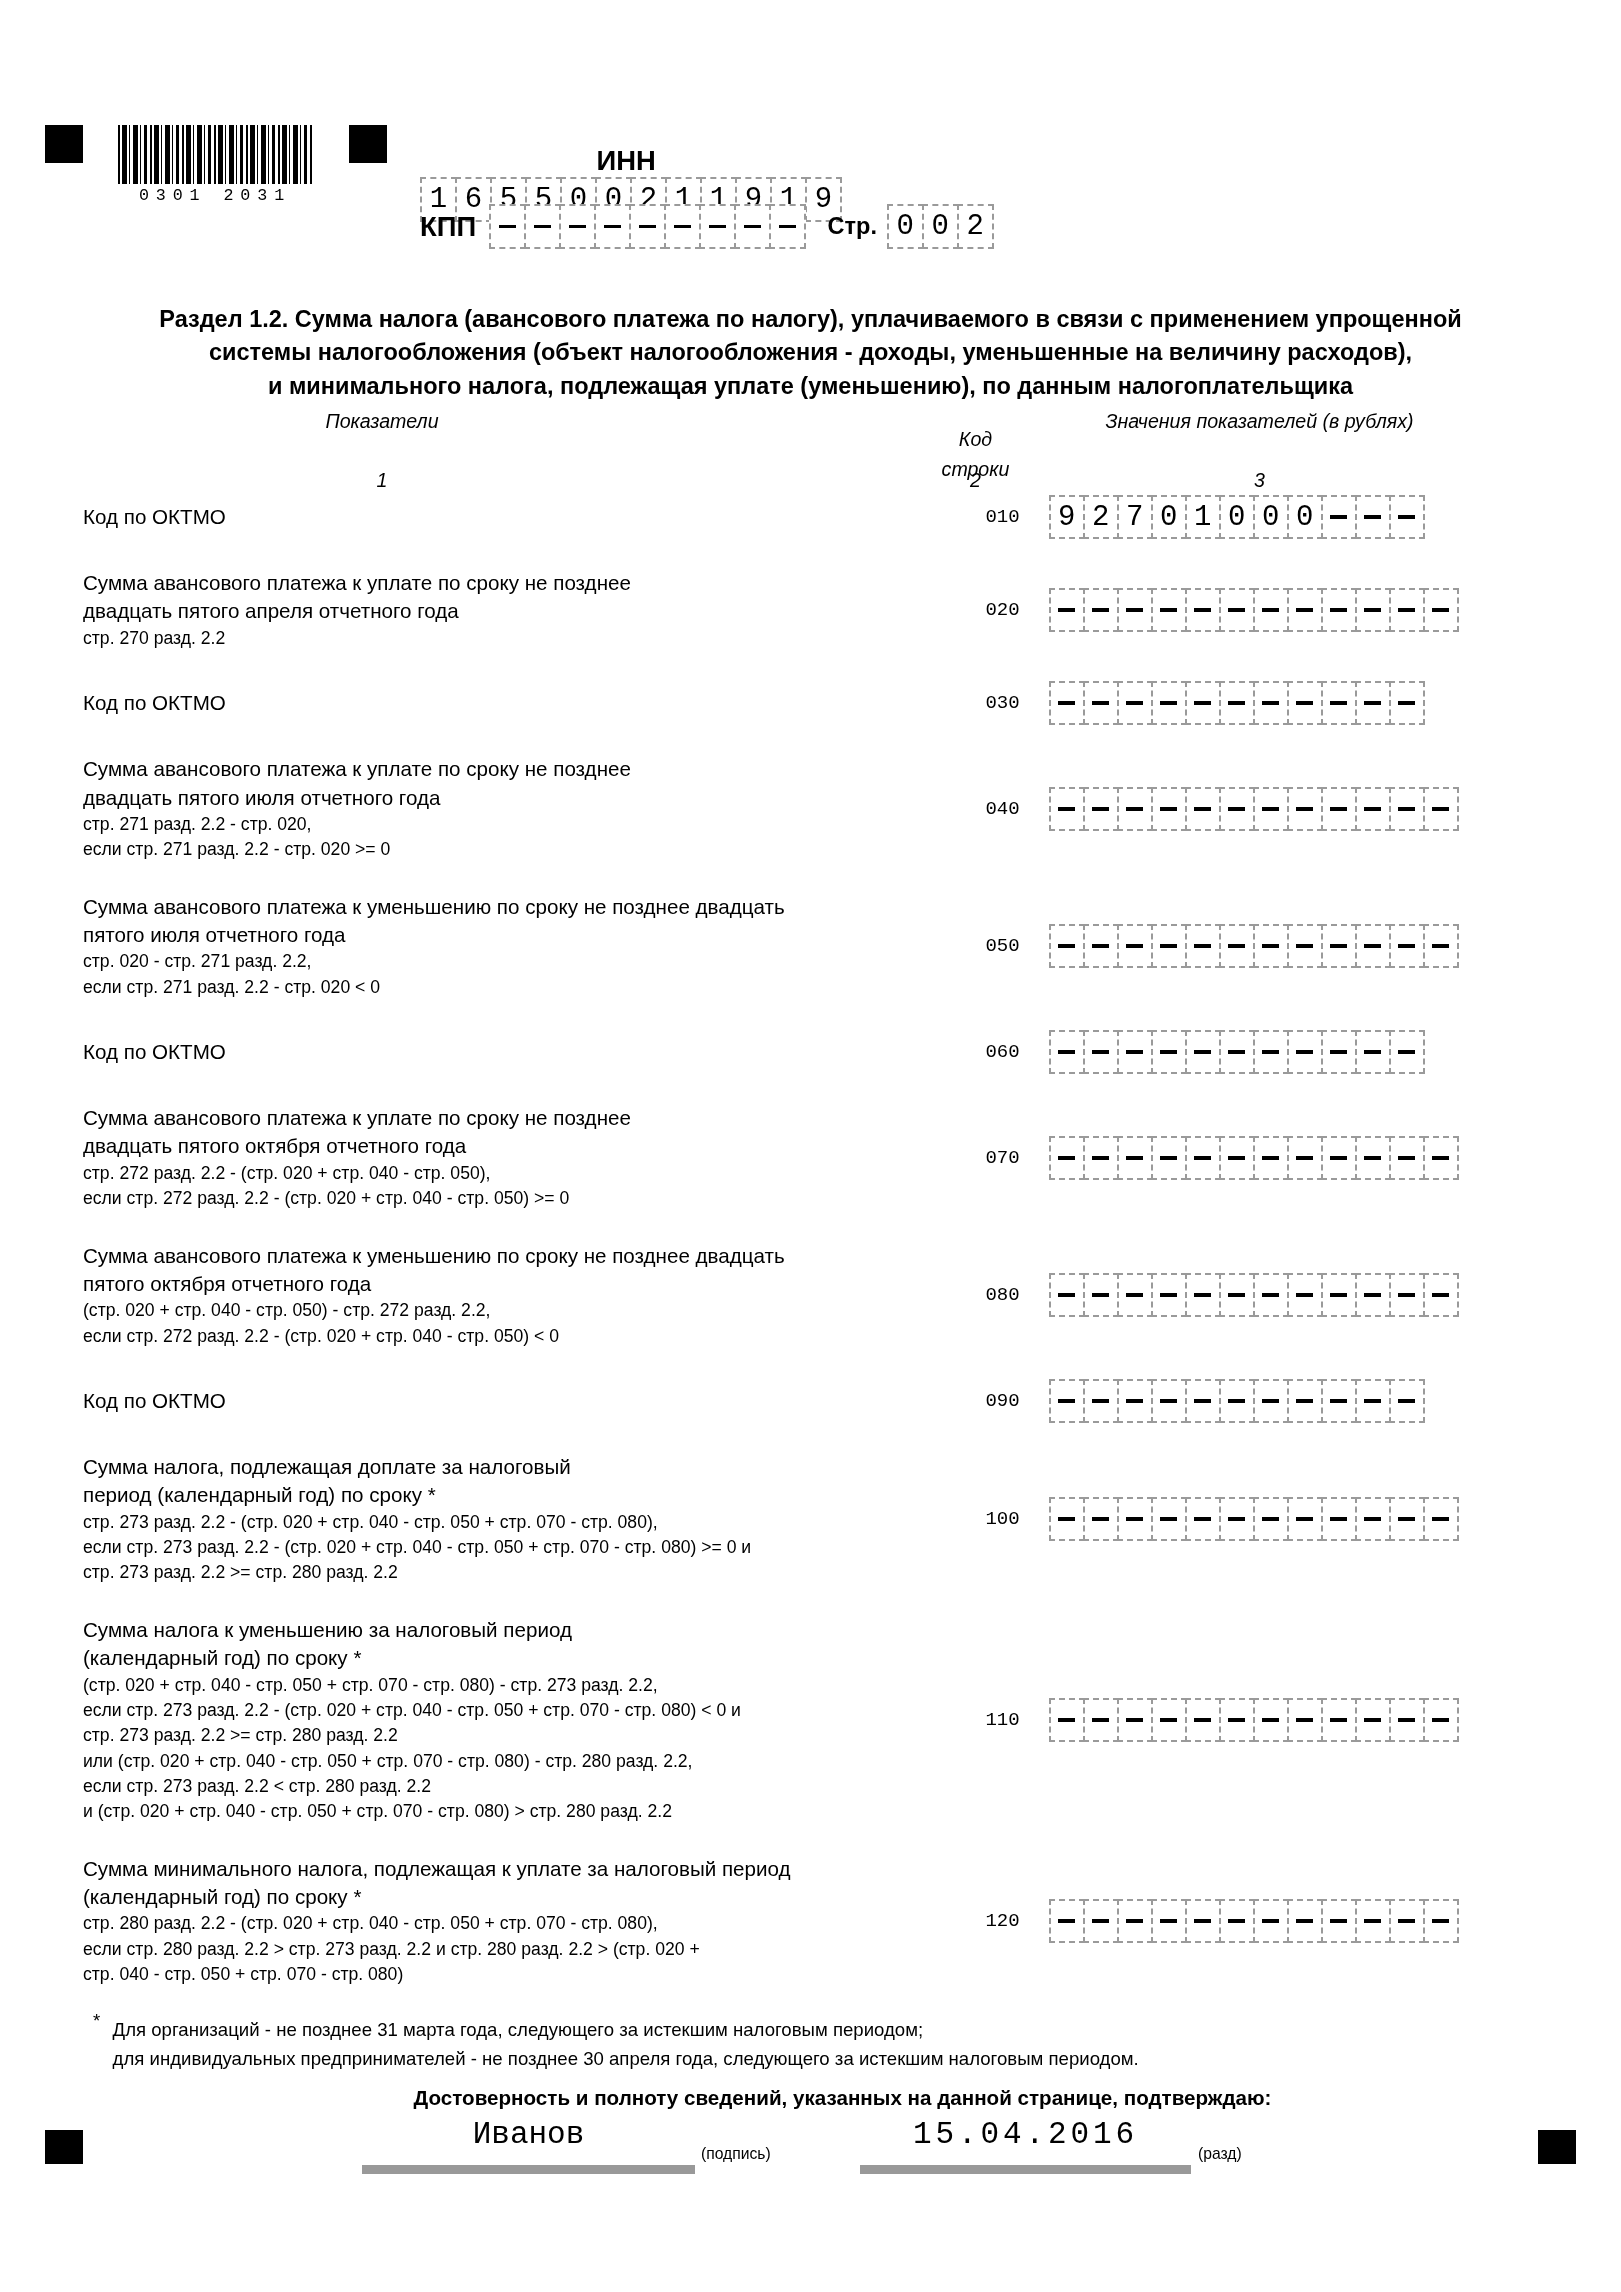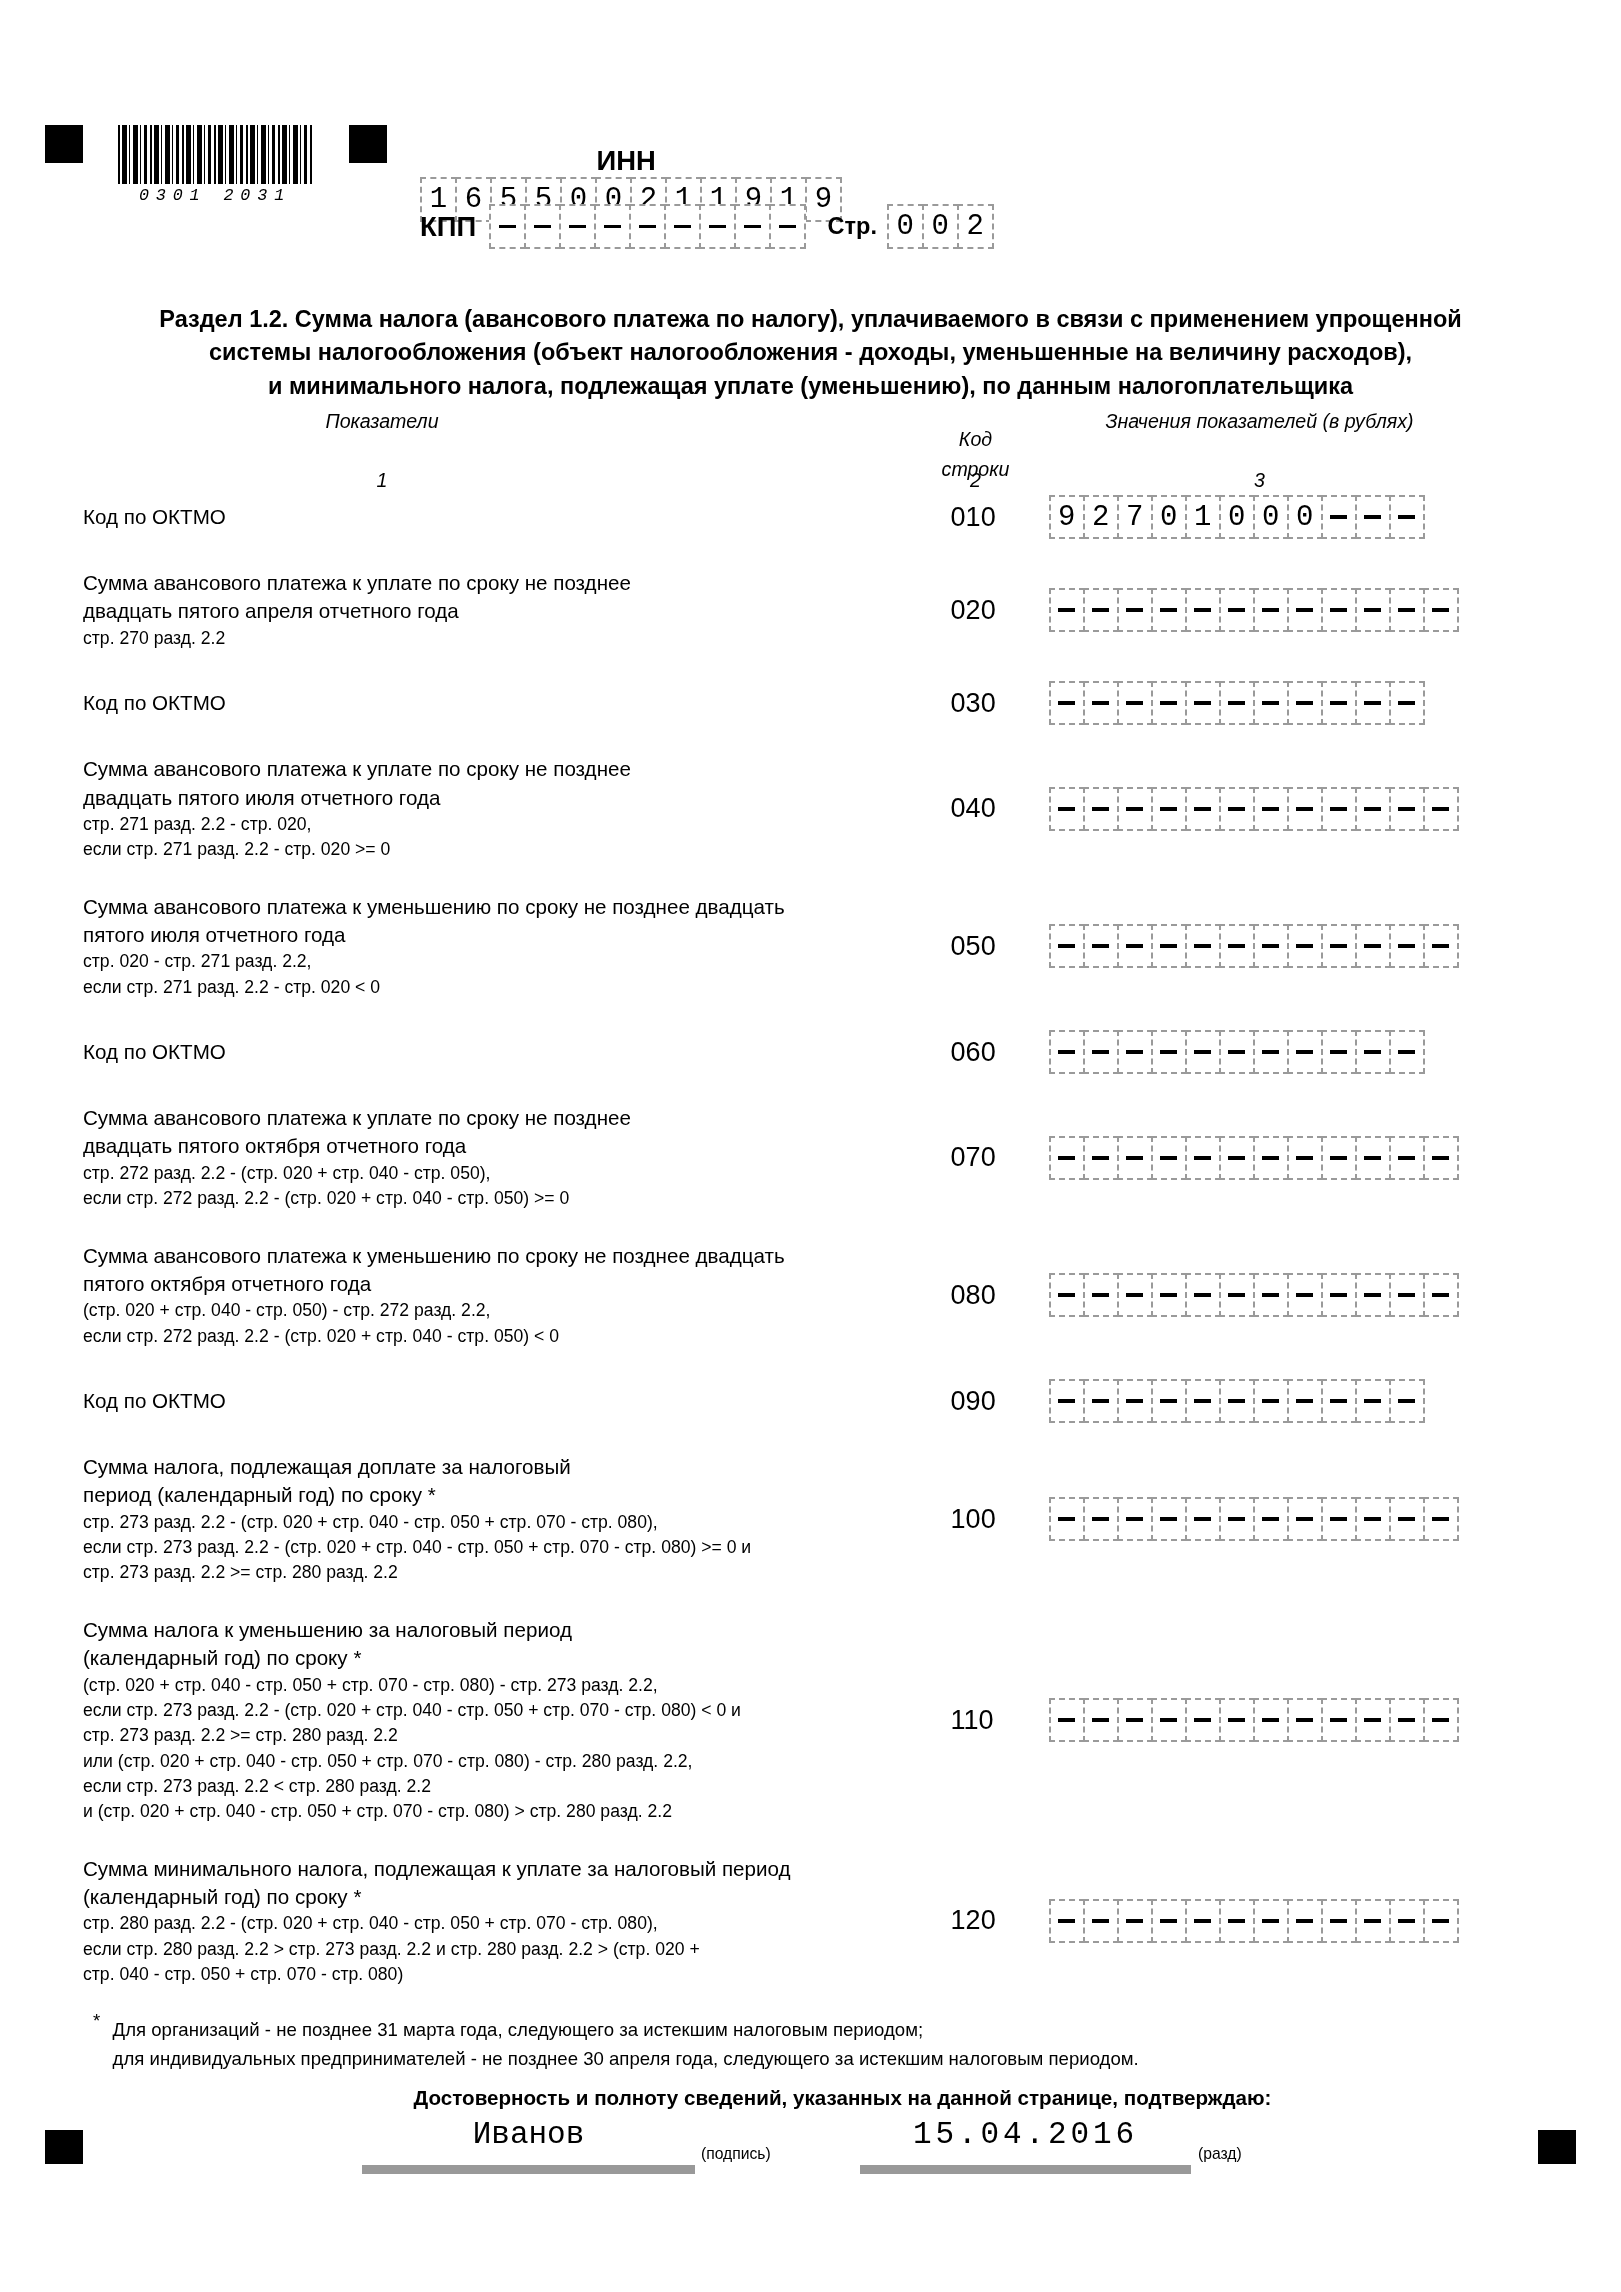--- a/index.html
+++ b/index.html
@@ -16,21 +16,21 @@
 
   .barcode {
     position:absolute; left:118px; top:125px; width:194px; height:59px;
     background:repeating-linear-gradient(90deg,
       #000 0 2px, #fff 2px 3.9px, #000 3.9px 8.8px, #fff 8.8px 10.8px,
       #000 10.8px 11.8px, #fff 11.8px 14.7px, #000 14.7px 19.6px, #fff 19.6px 22.5px,
       #000 22.5px 23.5px, #fff 23.5px 26.5px, #000 26.5px 29px, #fff 29px 32px);
   }
   .barcode-num {
     position:absolute; left:110px; top:186px; width:210px; text-align:center;
-    font-family:"Liberation Mono", monospace; font-size:16.7px; letter-spacing:6.9px;font-style:italic;
+    font-family:"Liberation Mono", monospace; font-size:16.7px; letter-spacing:6.9px;
   }
 
   .idrow { position:absolute; display:flex; align-items:center; }
   .idrow-inn { left:420px; top:145px;flex-direction:column; }
   .idrow-kpp { left:420px; top:204px; }
   .idlabel { font-weight:bold; font-size:27.4px; width:69px; }
   .idlabel-str { font-weight:bold; font-size:23.5px; margin:0 9.8px 0 21.6px; }
 
   .cellbox { display:flex; }
   .cell {
@@ -53,21 +53,21 @@
   .ch-val  { top:410px; left:1034px; width:451px; }
   .cn-1 { top:469px; left:88px;  width:588px; }
   .cn-2 { top:469px; left:912px; width:127px; }
   .cn-3 { top:469px; left:1034px; width:451px; }
 
   .rows { position:absolute; top:495px; left:83px; }
   .form-row { display:flex; align-items:center; margin-bottom:30px; }
   .row-text { width:848px; }
   .row-label   { font-size:20.6px; line-height:1.38; white-space:pre-line; }
   .row-formula { font-size:17.6px; line-height:1.44; white-space:pre-line; }
-  .row-code { width:69px; margin:0 29px 0 19.6px; text-align:left; font-size:27px; }
+  .row-code { width:69px; margin:0 29px 0 19.6px; text-align:right; font-size:19px;font-family:Liberation Mono, monospace; }
 
   .footnote { position:absolute; top:2007px; left:93px; right:78px; display:flex; font-size:18.6px; line-height:1.55; }
   .footnote .marker { width:19.6px; }
   .footnote .ftext { white-space:pre-line;margin-top:9px; }
 
   .confirm-statement {
     position:absolute; top:2086px; left:225px; width:1235px; text-align:center;
     font-weight:bold; font-size:20.6px;
   }
   .sig-value, .date-value {

